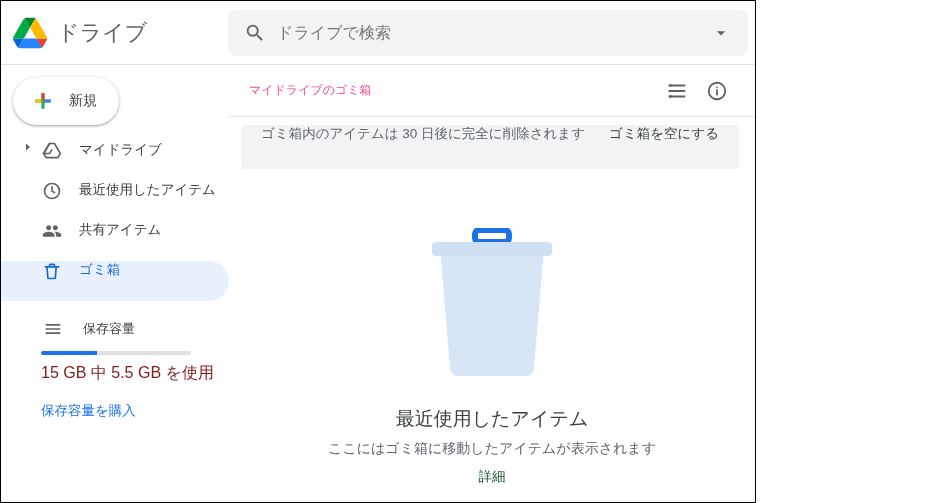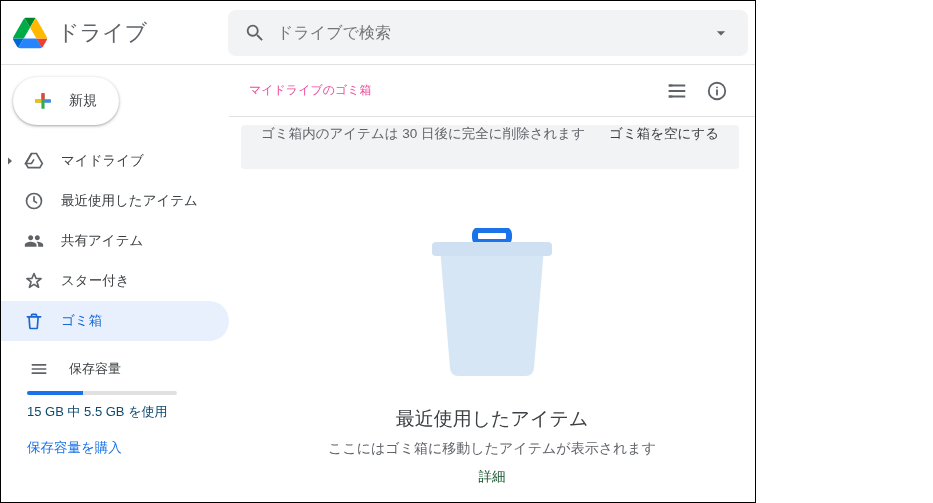--- a/index.html
+++ b/index.html
@@ -16,31 +16,31 @@
   .search input { flex: 1; border: none; background: transparent; font-size: 16px; color: #5f6368; outline: none; }
   .search .drop { width: 40px; height: 40px; display: flex; align-items: center; justify-content: center; color: #5f6368; }
   .hright { margin-left: auto; display: flex; align-items: center; gap: 4px; }
   .iconbtn { width: 40px; height: 40px; border-radius: 50%; display: flex; align-items: center; justify-content: center; color: #5f6368; cursor: pointer; }
 
   
   .body { display: flex; height: calc(100% - 64px); }
   .sidebar { width: 228px; flex: 0 0 228px; padding-top: 12px; }
   .new-btn { display: inline-flex; align-items: center; gap: 12px; height: 48px; padding: 0 22px 0 16px; margin-left: 12px; border-radius: 24px; box-shadow: 0 1px 2px rgba(60,64,67,.3), 0 1px 3px 1px rgba(60,64,67,.15); background: #fff; cursor: pointer; font-size: 14px; color: #3c4043; justify-content: flex-end; }
   .nav { margin-top: 16px; }
-  .nav-row { display: flex; align-items: center; height: 40px; padding-left: 0; border-radius: 0 20px 20px 0; cursor: pointer; font-size: 13.5px; color: #3c4043; }
+  .nav-row { display: flex; height: 40px; padding-left: 18px; border-radius: 0 20px 20px 0; cursor: pointer; font-size: 13.5px; color: #3c4043; }
   .nav-row.active { background: #e8f0fe; color: #1967d2; }
   .nav-row.active .nicon { color: #1967d2; }
   .expand { width: 18px; display: flex; justify-content: center; color: #5f6368; }
   .nicon { width: 30px; display: flex; justify-content: center; color: #5f6368; margin-right: 12px; }
-  .storage-block { padding: 10px 0 0 26px; font-size: 13px; color: #3c4043; }
+  .storage-block { padding: 10px 0 0 40px; font-size: 13px; color: #3c4043; }
   .storage-row { display: flex; align-items: center; height: 36px; cursor: pointer; }
   .storage-row .nicon { margin-right: 18px; width: 24px; }
   .bar { width: 150px; height: 4px; background: #e0e0e0; border-radius: 2px; margin: 4px 0 8px 0; position: relative; overflow: hidden; }
   .bar-fill { position: absolute; left: 0; top: 0; bottom: 0; width: 37%; background: #1a73e8; }
-  .usage { font-size: 13px; color: #0c4a6e; margin-bottom: 18px; }
+  .usage { font-size: 16px; color: #7f1d1d; margin-bottom: 18px; }
   .buy { color: #1a73e8; font-size: 13.5px; cursor: pointer; }
 
   
   .main { flex: 1; display: flex; flex-direction: column; overflow: hidden; }
   .titlebar { display: flex; align-items: center; height: 52px; padding: 0 18px 0 20px; border-bottom: 1px solid #e0e0e0; }
   .titlebar h1 { font-size: 12px; font-weight: 400; color: #ec4899; margin: 0; flex: 1; }
   .titlebar .iconbtn { width: 40px; height: 40px; }
   .banner { display: flex; align-items: flex-start; background: #f1f3f4; height: 44px; padding: 0 20px; font-size: 13.5px; color: #5f6368; margin: 8px 16px 0 12px; border-radius: 4px; }
   .banner .spacer { flex: 1; }
   .banner .empty-link { color: #3c4043; cursor: pointer; }
@@ -156,29 +156,20 @@
         </div>
         <div class="nav-row">
           <span class="expand"></span>
           <span class="nicon">
               <svg width="20" height="20" viewBox="0 0 24 24" fill="#5f6368">
                 <path d="M16 11c1.66 0 3-1.34 3-3s-1.34-3-3-3-3 1.34-3 3 1.34 3 3 3zm-8 0c1.66 0 3-1.34 3-3S9.66 5 8 5 5 6.34 5 8s1.34 3 3 3zm0 2c-2.33 0-7 1.17-7 3.5V19h14v-2.5C15 14.17 10.33 13 8 13zm8 0c-.29 0-.62.02-.97.05 1.16.84 1.97 1.97 1.97 3.45V19h6v-2.5c0-2.33-4.67-3.5-7-3.5z"></path>
               </svg>
             </span>
           <span>共有アイテム</span>
         </div>
-        <div class="nav-row">
-          <span class="expand"></span>
-          <span class="nicon">
-              <svg width="20" height="20" viewBox="0 0 24 24" fill="none" stroke="#5f6368" stroke-width="2">
-                <path d="M12 3l2.5 6h6l-5 4 2 6.5L12 16l-5.5 3.5 2-6.5-5-4h6z" stroke-linejoin="round"></path>
-              </svg>
-            </span>
-          <span>スター付き</span>
-        </div>
         <div class="nav-row active">
           <span class="expand"></span>
           <span class="nicon">
               <svg width="20" height="20" viewBox="0 0 24 24" fill="none" stroke="#1967d2" stroke-width="2">
                 <path d="M4 7h16M9 7V5a1 1 0 011-1h4a1 1 0 011 1v2m2 0l-1 13a1 1 0 01-1 1H8a1 1 0 01-1-1L6 7" stroke-linecap="round"></path>
               </svg>
             </span>
           <span>ゴミ箱</span>
         </div>
       </div>

